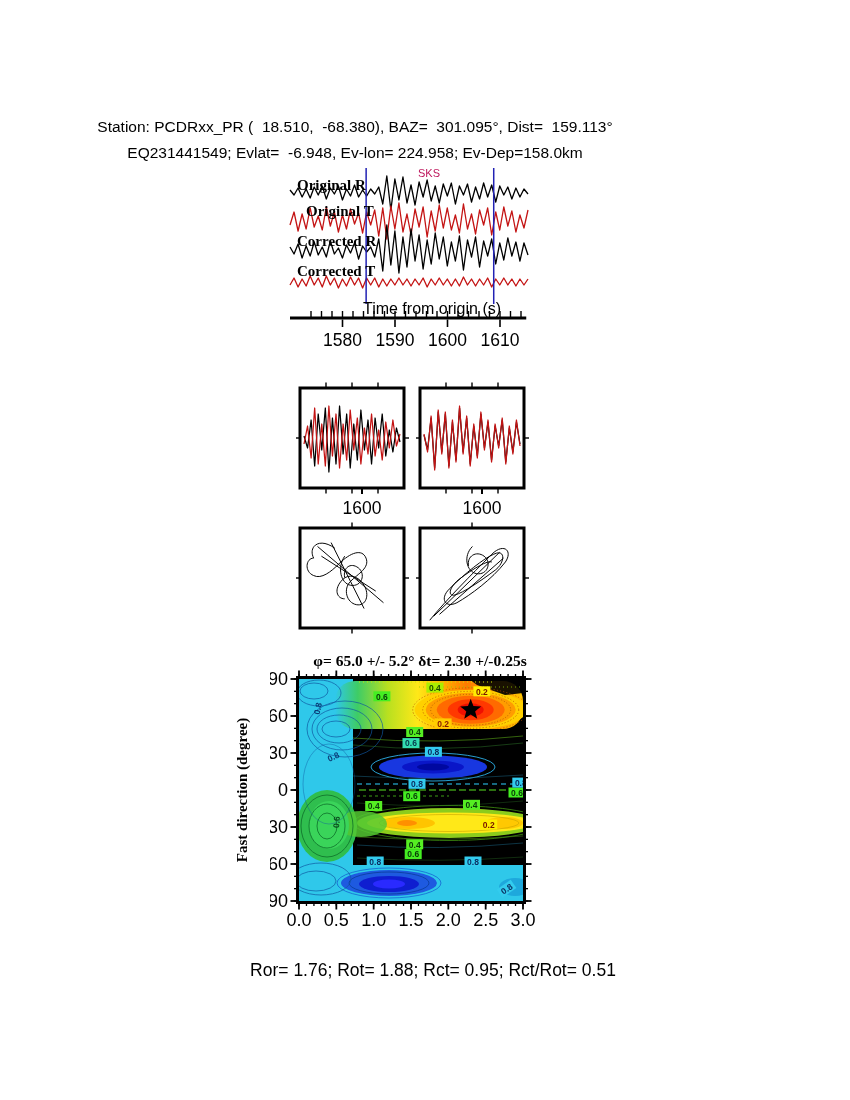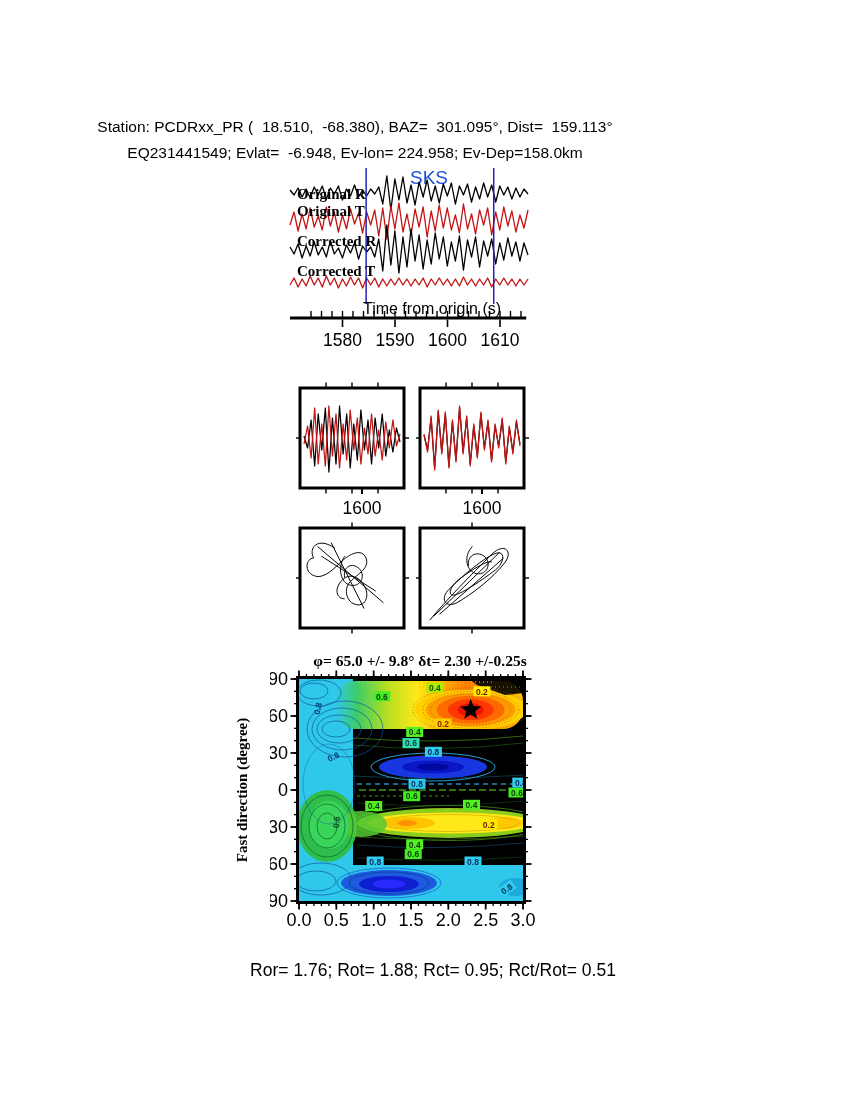--- a/index.html
+++ b/index.html
@@ -3,21 +3,21 @@
 <meta charset="utf-8">
 <style>
   html,body{margin:0;padding:0;background:#ffffff;}
   #page{position:relative;width:850px;height:1100px;background:#ffffff;overflow:hidden;
         font-family:"Liberation Sans",sans-serif;color:#000;}
   .abs{position:absolute;}
   .ctr{text-align:center;}
   .hdr{width:710px;left:0;font-size:15.5px;white-space:pre;}
   .serifbold{font-family:"Liberation Serif","DejaVu Serif",serif;font-weight:bold;}
   .tracelabel{font-size:15px;left:297px;}
-  .sks{color:#1d4ed8;font-size:19px;font-weight:normal;}
+  .sks{color:#be185d;font-size:11px;font-weight:normal;}
   .axislabel{font-size:16px;text-align:center;}
   .ticklabel1600{font-size:17.5px;}
   .contourtitle{font-size:15.5px;}
   .xlabel{font-size:16px;}
   .footer{font-size:17.5px;width:850px;left:8px;white-space:pre;}
   .ylabelrot{width:260px;height:18px;transform:rotate(-90deg);font-size:15px;text-align:center;}
   svg{display:block;}
 </style>
 </head>
 <body>
@@ -30,22 +30,22 @@
   <div class="abs sks ctr" style="top:167px;left:404px;width:50px;">SKS</div>
 
   <svg id="wave-svg" class="abs" style="left:285px;top:162px;" width="250" height="145">
       <polyline points="5.00,28.0 9.03,33.0 13.07,26.0 17.10,35.0 21.14,27.0 25.17,36.0 29.20,25.0 33.24,33.0 37.27,24.0 41.31,37.0 45.34,26.0 49.37,32.0 53.41,24.0 57.44,38.0 61.47,27.0 65.51,34.0 69.54,23.0 73.58,35.0 77.61,28.0 81.64,34.0 85.68,27.0 89.71,32.0 93.75,25.0 97.78,42.0 101.81,14.0 105.85,48.0 109.88,17.0 113.92,38.0 117.95,15.0 121.98,41.0 126.02,23.0 130.05,43.0 134.08,20.0 138.12,35.0 142.15,18.0 146.19,39.0 150.22,24.0 154.25,41.0 158.29,22.0 162.32,34.0 166.36,21.0 170.39,42.0 174.42,24.0 178.46,33.0 182.49,22.0 186.53,40.0 190.56,25.0 194.59,37.0 198.63,21.0 202.66,35.0 206.69,23.0 210.73,40.0 214.76,24.0 218.80,33.0 222.83,25.0 226.86,37.0 230.90,26.0 234.93,35.0 238.97,27.0 243.00,32.0" fill="none" stroke="#000000" stroke-width="1.3" stroke-linejoin="round"></polyline>
       <polyline points="5.00,63.0 9.03,50.0 13.07,69.0 17.10,52.0 21.14,67.0 25.17,46.0 29.20,65.0 33.24,54.0 37.27,68.0 41.31,45.0 45.34,64.0 49.37,50.0 53.41,70.0 57.44,53.0 61.47,67.0 65.51,47.0 69.54,62.0 73.58,51.0 77.61,71.0 81.64,50.0 85.68,63.0 89.71,48.0 93.75,74.0 97.78,46.0 101.81,77.0 105.85,44.0 109.88,67.0 113.92,41.0 117.95,70.0 121.98,52.0 126.02,73.0 130.05,47.0 134.08,65.0 138.12,45.0 142.15,75.0 146.19,49.0 150.22,69.0 154.25,43.0 158.29,66.0 162.32,46.0 166.36,68.0 170.39,53.0 174.42,71.0 178.46,42.0 182.49,67.0 186.53,52.0 190.56,72.0 194.59,48.0 198.63,63.0 202.66,46.0 206.69,73.0 210.73,50.0 214.76,68.0 218.80,45.0 222.83,64.0 226.86,49.0 230.90,70.0 234.93,53.0 238.97,66.0 243.00,48.0" fill="none" stroke="#c41414" stroke-width="1.3" stroke-linejoin="round"></polyline>
       <polyline points="5.00,85.0 9.03,92.0 13.07,82.0 17.10,96.0 21.14,84.0 25.17,94.0 29.20,80.0 33.24,93.0 37.27,85.0 41.31,95.0 45.34,79.0 49.37,92.0 53.41,86.0 57.44,96.0 61.47,83.0 65.51,91.0 69.54,81.0 73.58,97.0 77.61,84.0 81.64,90.0 85.68,85.0 89.71,95.0 93.75,77.0 97.78,109.0 101.81,63.0 105.85,103.0 109.88,69.0 113.92,111.0 117.95,75.0 121.98,105.0 126.02,67.0 130.05,99.0 134.08,73.0 138.12,107.0 142.15,78.0 146.19,102.0 150.22,71.0 154.25,97.0 158.29,75.0 162.32,104.0 166.36,80.0 170.39,99.0 174.42,74.0 178.46,108.0 182.49,78.0 186.53,95.0 190.56,75.0 194.59,105.0 198.63,79.0 202.66,94.0 206.69,77.0 210.73,102.0 214.76,81.0 218.80,98.0 222.83,76.0 226.86,94.0 230.90,80.0 234.93,99.0 238.97,81.0 243.00,93.0" fill="none" stroke="#000000" stroke-width="1.3" stroke-linejoin="round"></polyline>
       <polyline points="5.00,123.0 9.03,116.0 13.07,125.0 17.10,117.0 21.14,124.0 25.17,114.0 29.20,123.0 33.24,116.0 37.27,125.0 41.31,114.0 45.34,123.0 49.37,116.0 53.41,126.0 57.44,117.0 61.47,124.0 65.51,115.0 69.54,123.0 73.58,116.0 77.61,126.0 81.64,116.0 85.68,123.0 89.71,116.0 93.75,125.0 97.78,117.0 101.81,124.0 105.85,117.0 109.88,123.0 113.92,116.0 117.95,123.0 121.98,117.0 126.02,124.0 130.05,117.0 134.08,123.0 138.12,116.0 142.15,125.0 146.19,117.0 150.22,123.0 154.25,116.0 158.29,123.0 162.32,117.0 166.36,124.0 170.39,117.0 174.42,124.0 178.46,115.0 182.49,123.0 186.53,117.0 190.56,124.0 194.59,117.0 198.63,123.0 202.66,116.0 206.69,125.0 210.73,117.0 214.76,123.0 218.80,116.0 222.83,123.0 226.86,117.0 230.90,124.0 234.93,117.0 238.97,123.0 243.00,117.0" fill="none" stroke="#c41414" stroke-width="1.3" stroke-linejoin="round"></polyline>
       <line x1="81.13059783807645" y1="6" x2="81.13059783807645" y2="142" stroke="#2222b4" stroke-width="1.5"></line>
       <line x1="208.71497904257674" y1="6" x2="208.71497904257674" y2="142" stroke="#2222b4" stroke-width="1.5"></line>
     </svg>
-  <div class="abs serifbold tracelabel" style="top:186px;">Original R</div>
-  <div class="abs serifbold tracelabel" style="top:203px;">Original T</div>
+  <div class="abs serifbold tracelabel" style="top:177px;">Original R</div>
+  <div class="abs serifbold tracelabel" style="top:203px;margin-left:9px;">Original T</div>
   <div class="abs serifbold tracelabel" style="top:233px;">Corrected R</div>
   <div class="abs serifbold tracelabel" style="top:263px;">Corrected T</div>
 
   <div class="abs axislabel ctr" style="left:302px;top:300px;width:260px;">Time from origin (s)</div>
   <svg id="axis-svg" class="abs" style="left:280px;top:296px;" width="262" height="64">
       <line x1="10" y1="22" x2="246.25" y2="22" stroke="#000" stroke-width="3"></line>
       <line x1="31" y1="21" x2="31" y2="15" stroke="#000" stroke-width="1.4"></line>
       <line x1="41.5" y1="21" x2="41.5" y2="15" stroke="#000" stroke-width="1.4"></line>
       <line x1="52" y1="21" x2="52" y2="15" stroke="#000" stroke-width="1.4"></line>
       <line x1="62.5" y1="21" x2="62.5" y2="15" stroke="#000" stroke-width="1.4"></line>
@@ -121,21 +121,21 @@
     <rect x="4" y="6" width="104" height="100" fill="none" stroke="#000" stroke-width="3"></rect>
     <g transform="translate(6,7) scale(0.97)">
       <path id="pmpath1" d="M8 94 C 26 72 50 48 72 26 C 84 14 94 22 86 34 C 72 52 50 68 36 76 C 24 82 18 72 28 62 C 44 46 64 30 74 26 C 86 20 86 34 76 42 C 60 54 42 66 34 68 C 26 70 28 60 38 52 C 54 40 68 32 72 34 M52 18 C 42 28 46 44 56 46 C 68 48 72 34 64 28 C 56 22 46 28 48 38 M12 90 L 80 24 M18 88 L 84 30" fill="none" stroke="#000" stroke-width="1"></path>
     </g>
   <line x1="56" y1="6" x2="56" y2="0.5" stroke="#000" stroke-width="1.4"></line>
       <line x1="56" y1="106" x2="56" y2="111.5" stroke="#000" stroke-width="1.4"></line>
       <line x1="0" y1="56" x2="4" y2="56" stroke="#000" stroke-width="1.4"></line>
       <line x1="109" y1="56" x2="113" y2="56" stroke="#000" stroke-width="1.4"></line>
     </svg>
 
-  <div class="abs serifbold contourtitle ctr" style="left:270px;top:652px;width:300px;">φ= 65.0 +/- 9.8° δt= 2.30 +/-0.25s</div>
+  <div class="abs serifbold contourtitle ctr" style="left:270px;top:652px;width:300px;">φ= 65.0 +/- 5.2° δt= 2.30 +/-0.25s</div>
   <div class="abs serifbold ylabelrot" style="left:113px;top:781px;">Fast direction (degree)</div>
 
   <svg id="contour-svg" class="abs" style="left:270px;top:650px;" width="300" height="310">
     <defs>
       <clipPath id="cclip">
           <rect x="0" y="0" width="224" height="222"></rect>
         </clipPath>
       <linearGradient id="gTop" x1="0" y1="0" x2="1" y2="0">
         <stop offset="0" stop-color="#2fc8ea"></stop>
         <stop offset="0.12" stop-color="#3ecc66"></stop>

